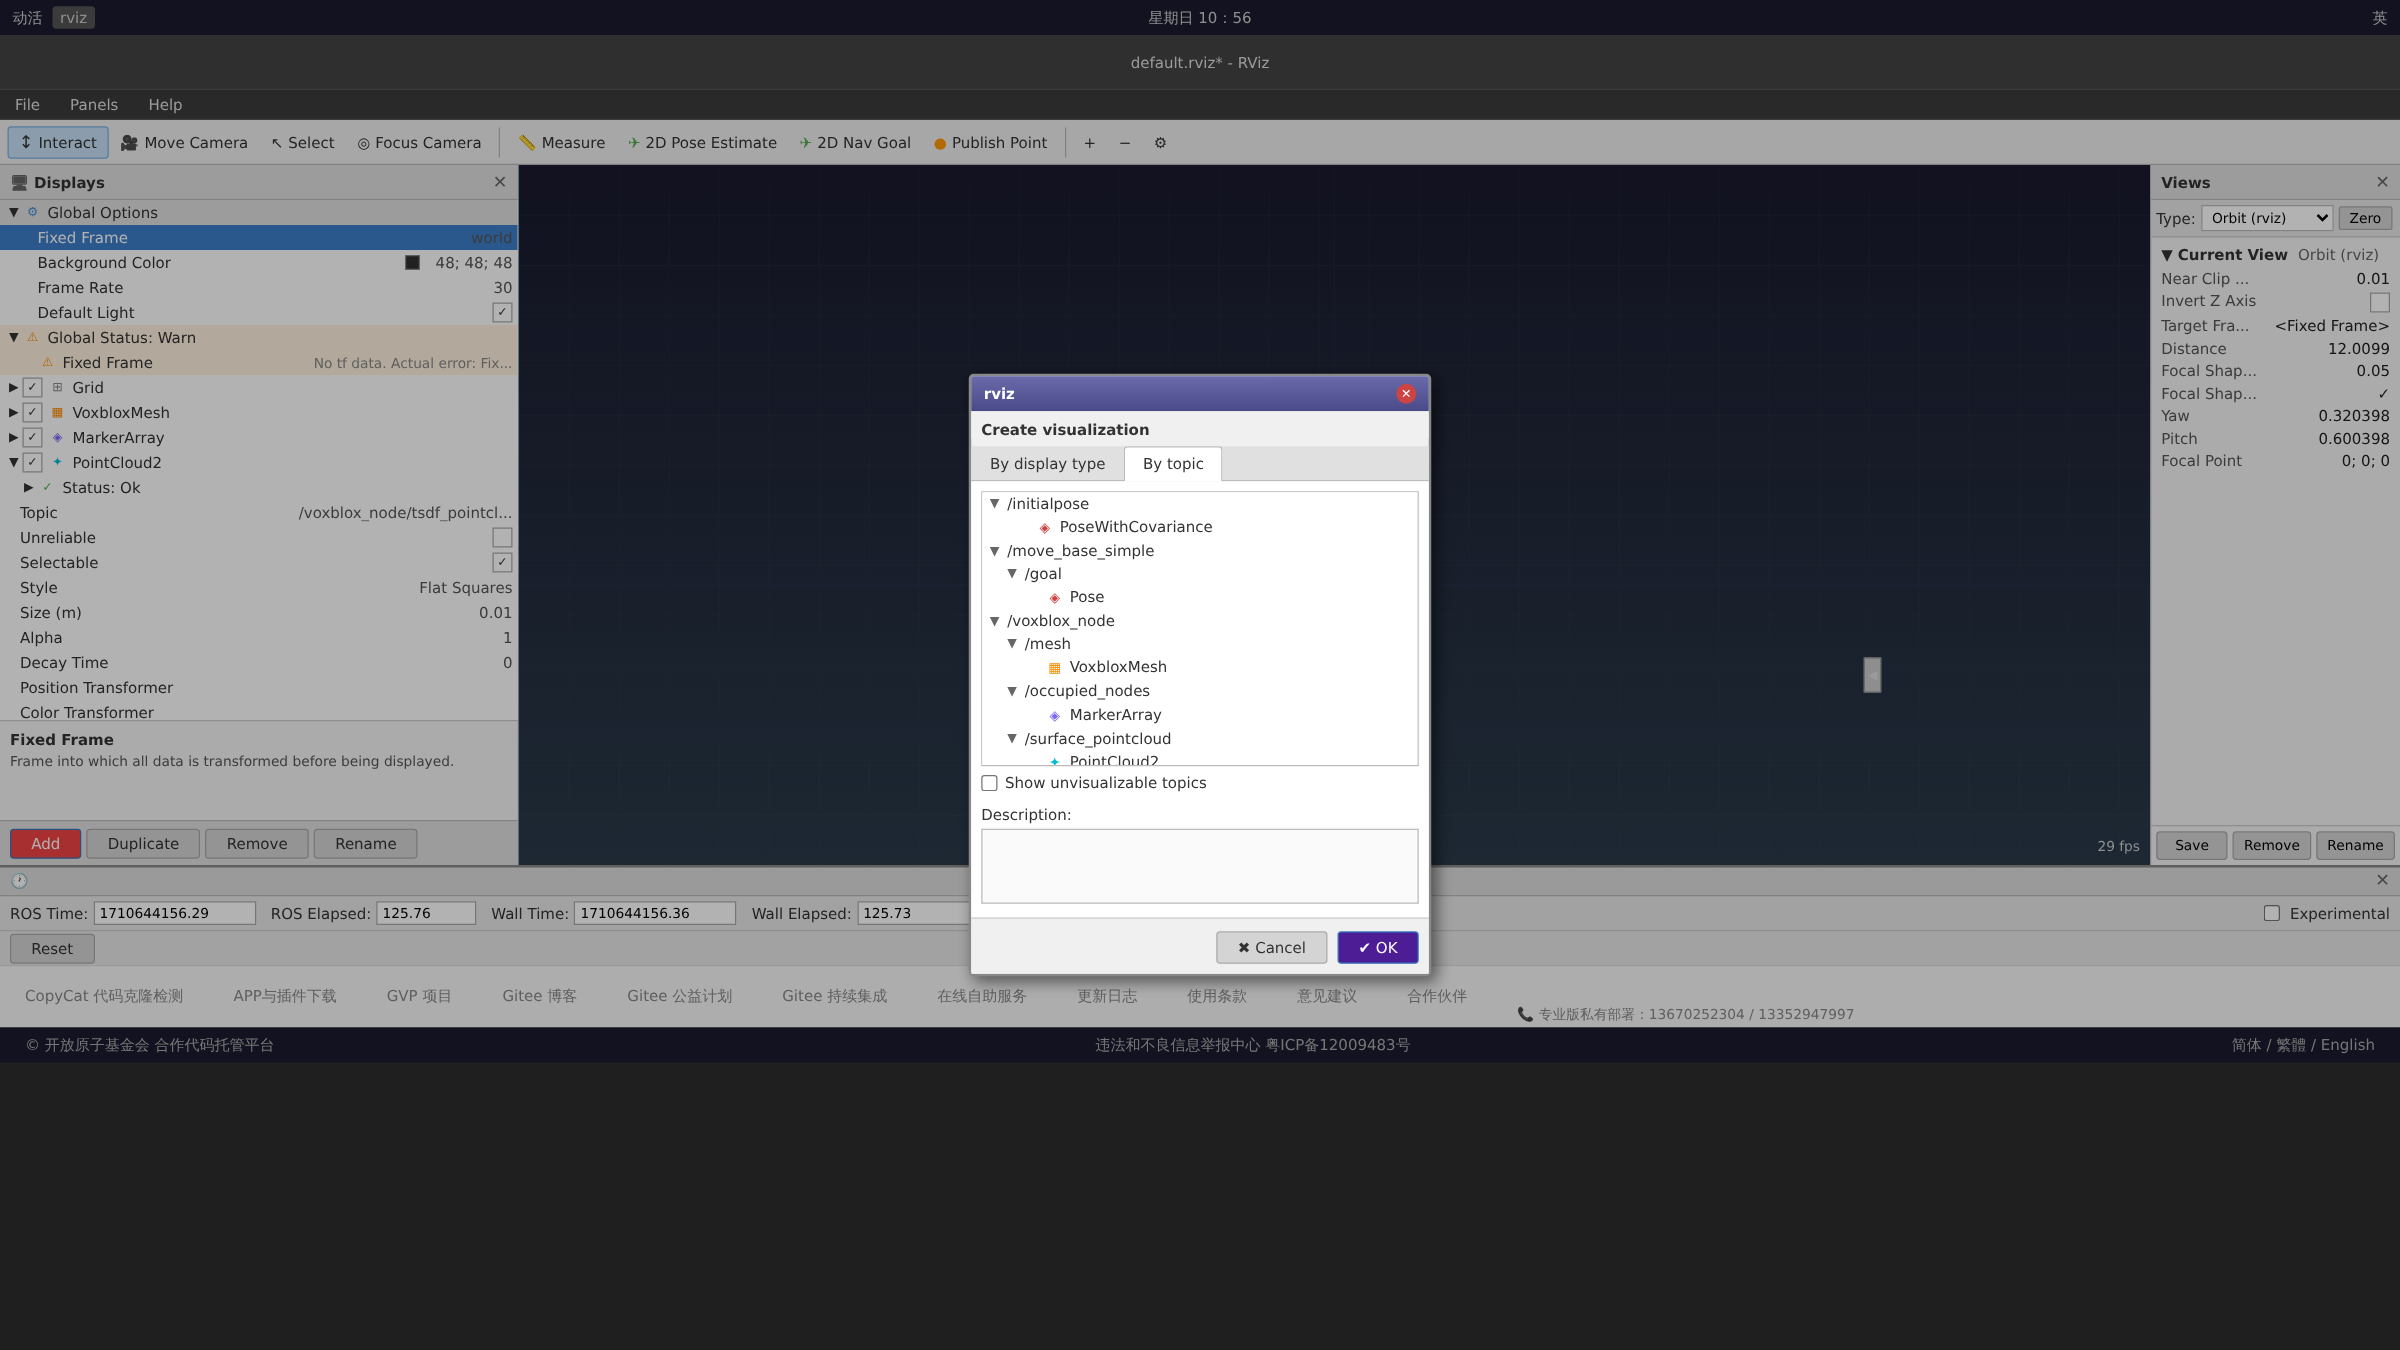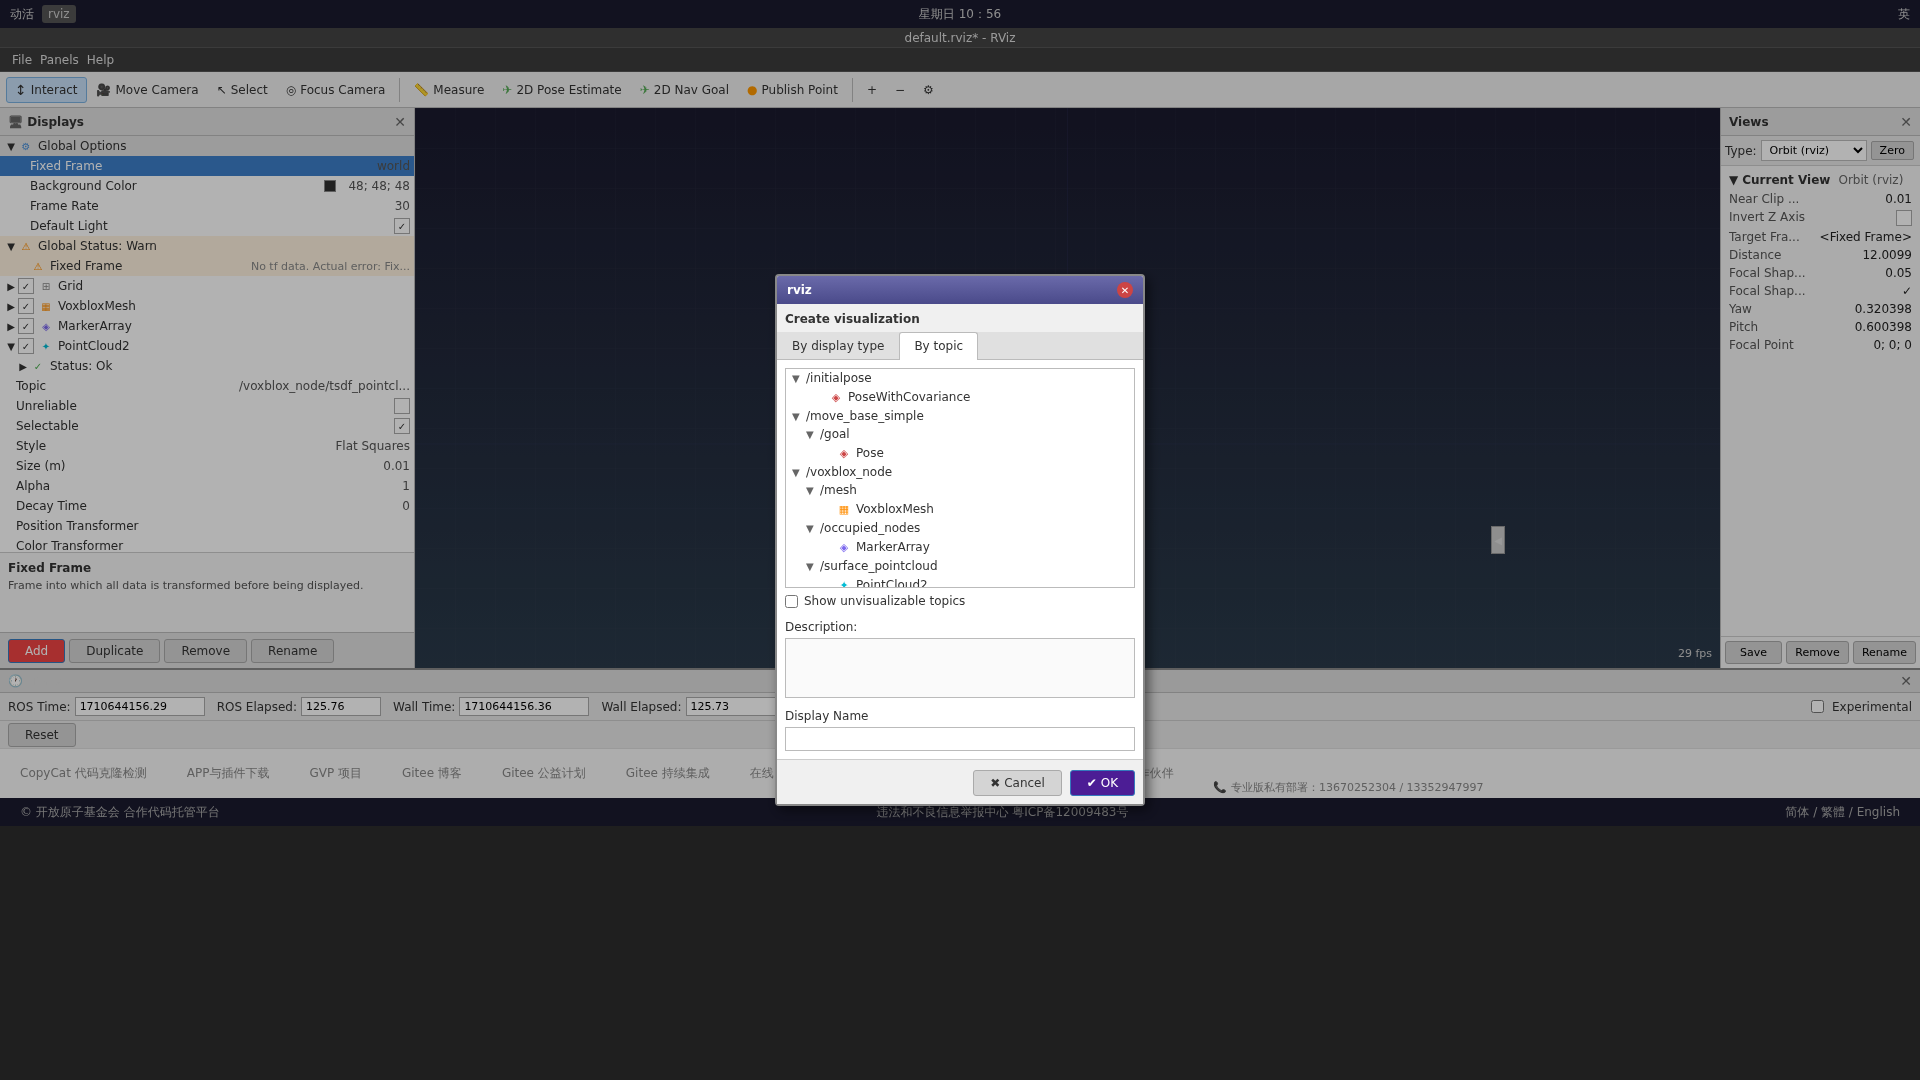--- a/index.html
+++ b/index.html
@@ -20,28 +20,28 @@
     .system-bar-center { position: absolute; left: 50%; transform: translateX(-50%); }
     .system-bar-right { display: flex; align-items: center; gap: 10px; }
 
     
     .menu-bar {
       height: 24px;
       background: #3c3c3c;
       display: flex;
       align-items: center;
       padding: 0 8px;
-      gap: 0;
+      gap: 16px;
       border-bottom: 1px solid #555;
     }
     .menu-item { color: #ddd; cursor: pointer; padding: 2px 4px; }
 
     
     .title-bar {
-      height: 20px;
+      height: 44px;
       background: #444;
       display: flex;
       align-items: center;
       justify-content: center;
       border-bottom: 1px solid #555;
       color: #ddd;
     }
 
     
     .toolbar {
@@ -867,24 +867,20 @@
       <div class="show-unvis">
         <input type="checkbox" style="">
         <span>Show unvisualizable topics</span>
       </div>
 
       <div class="dialog-desc">
         <div class="dialog-desc-label">Description:</div>
         <textarea class="dialog-desc-box" readonly="" style=""></textarea>
       </div>
 
-      <div class="dialog-displayname">
-        <div class="dialog-displayname-label">Display Name</div>
-        <input class="dialog-displayname-input" type="text" style="">
-      </div>
     </div>
 
     <div class="dialog-buttons">
       <button class="dialog-btn">✖ Cancel</button>
       <button class="dialog-btn" style="background:#4c1d95;color:white;border-color:#357abd;">✔ OK</button>
     </div>
   </div>
 </div>
 
 </body></html>

